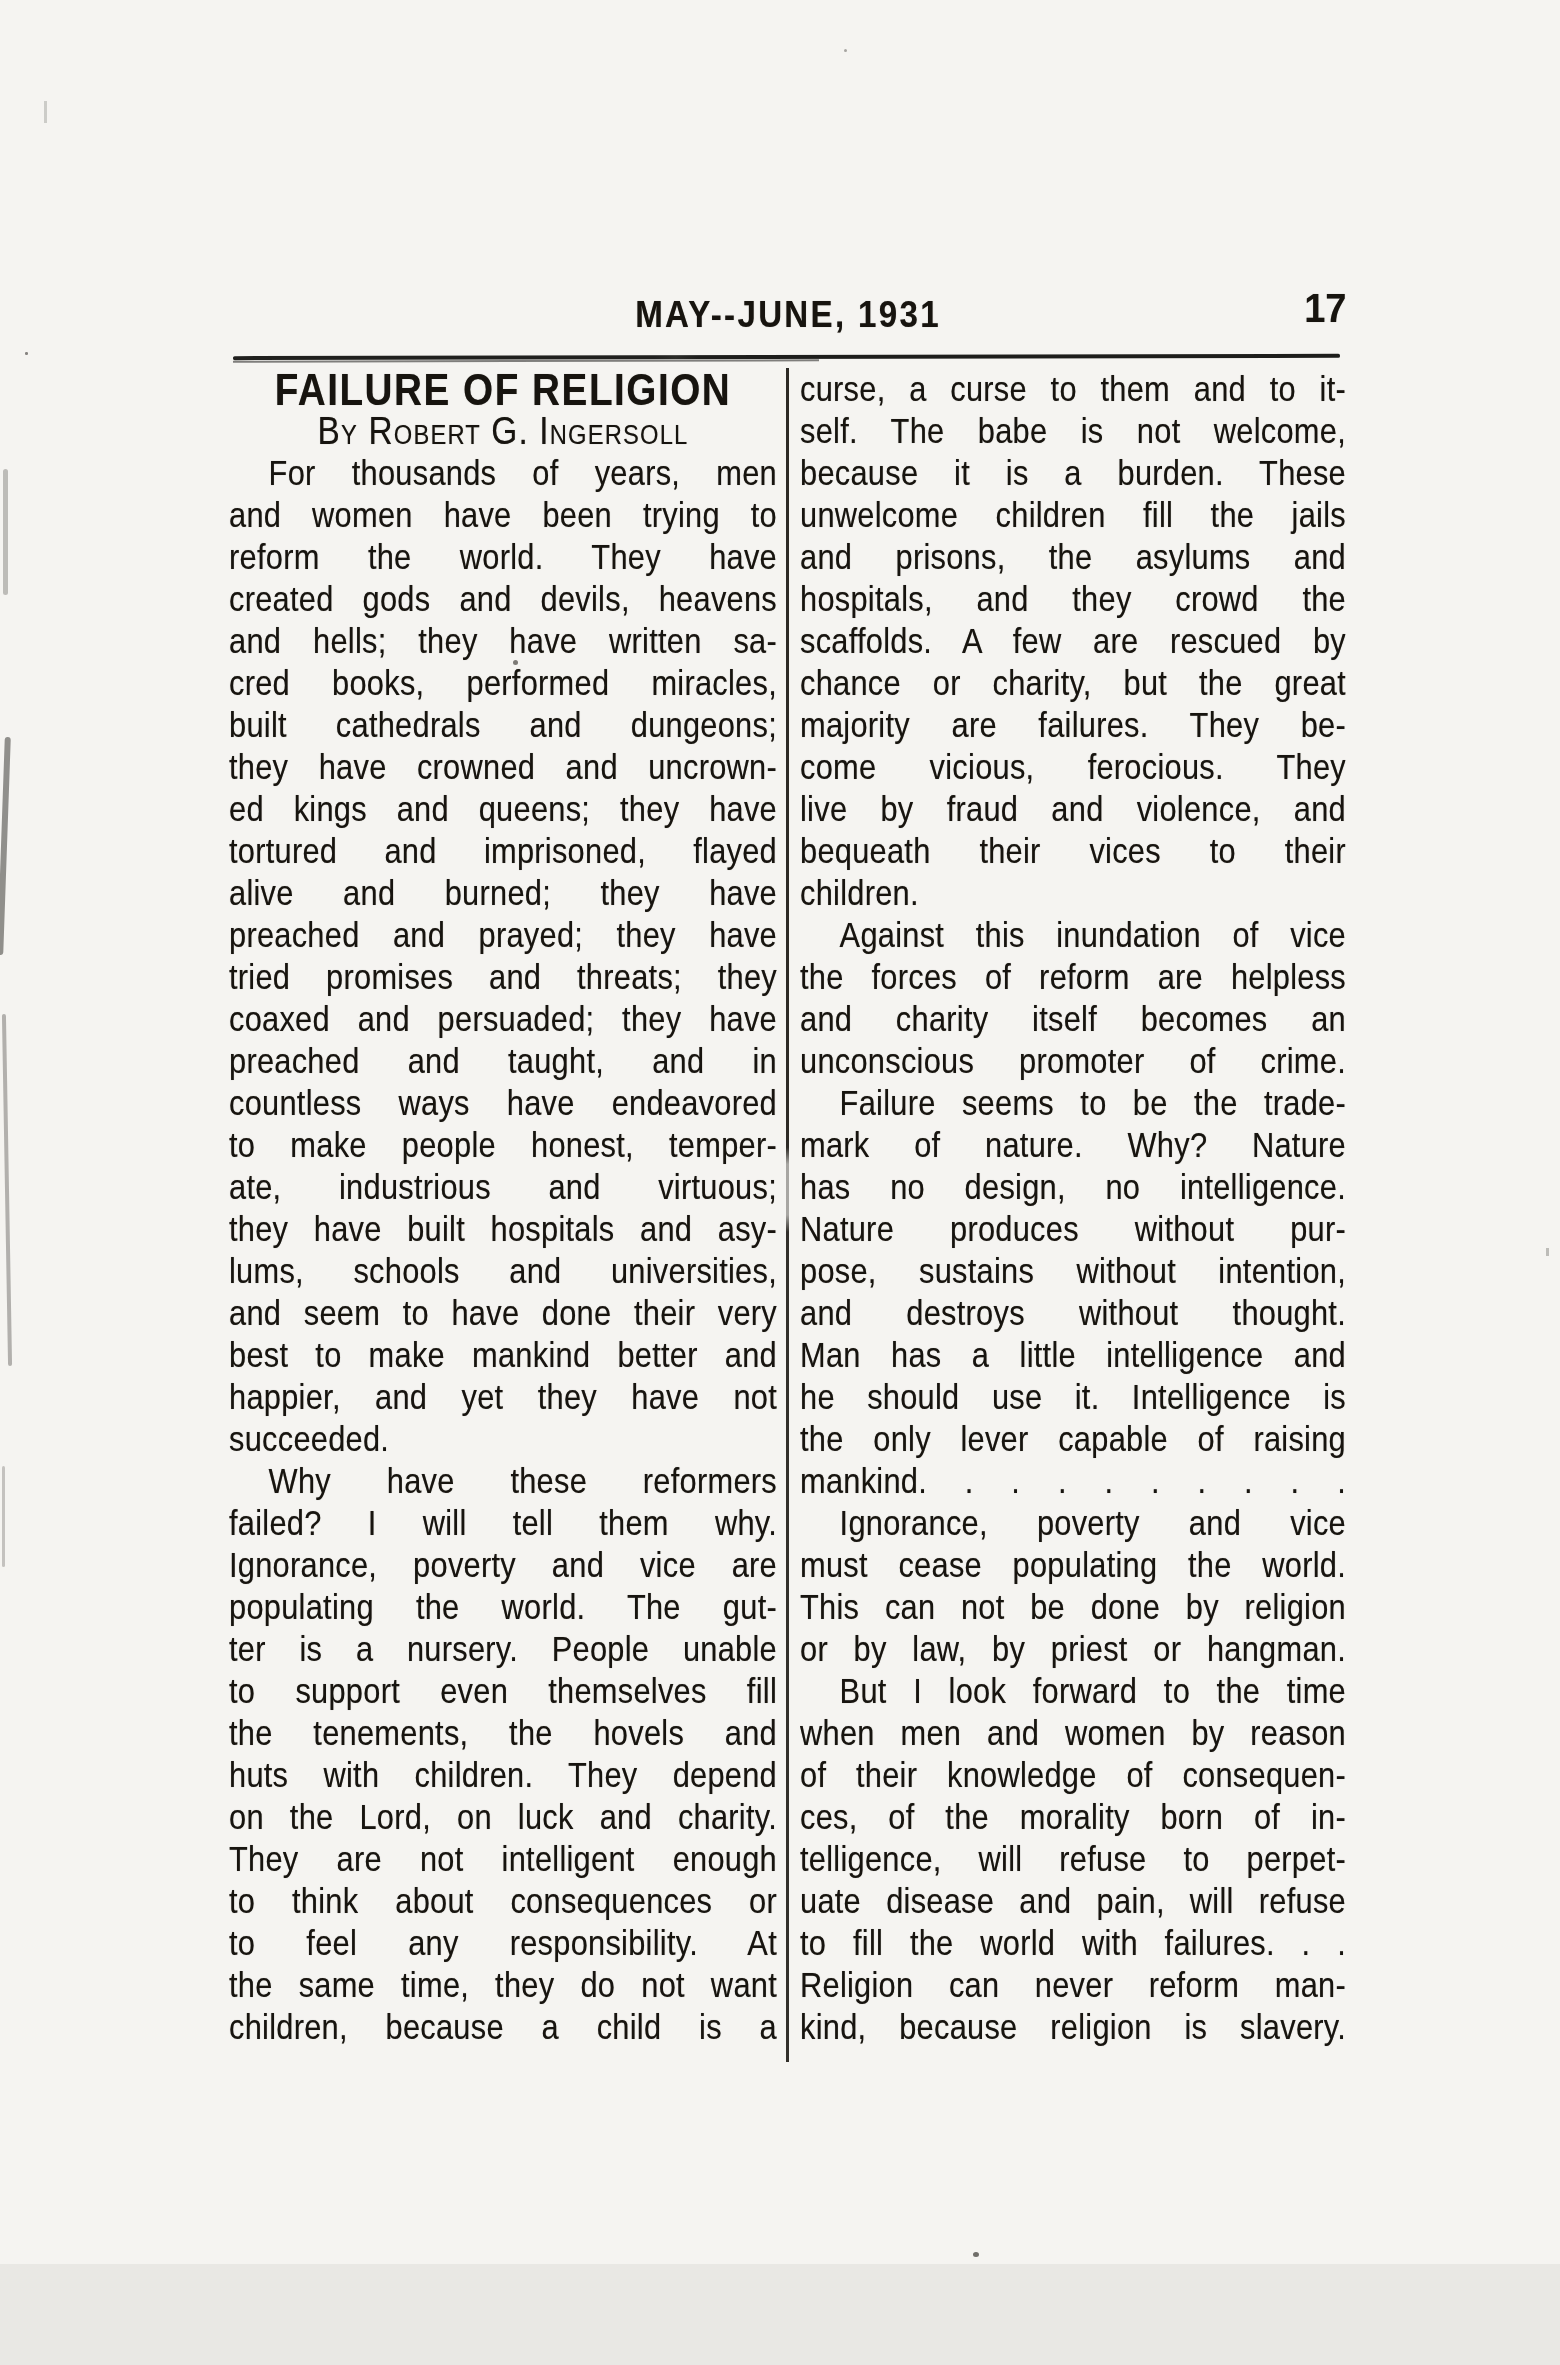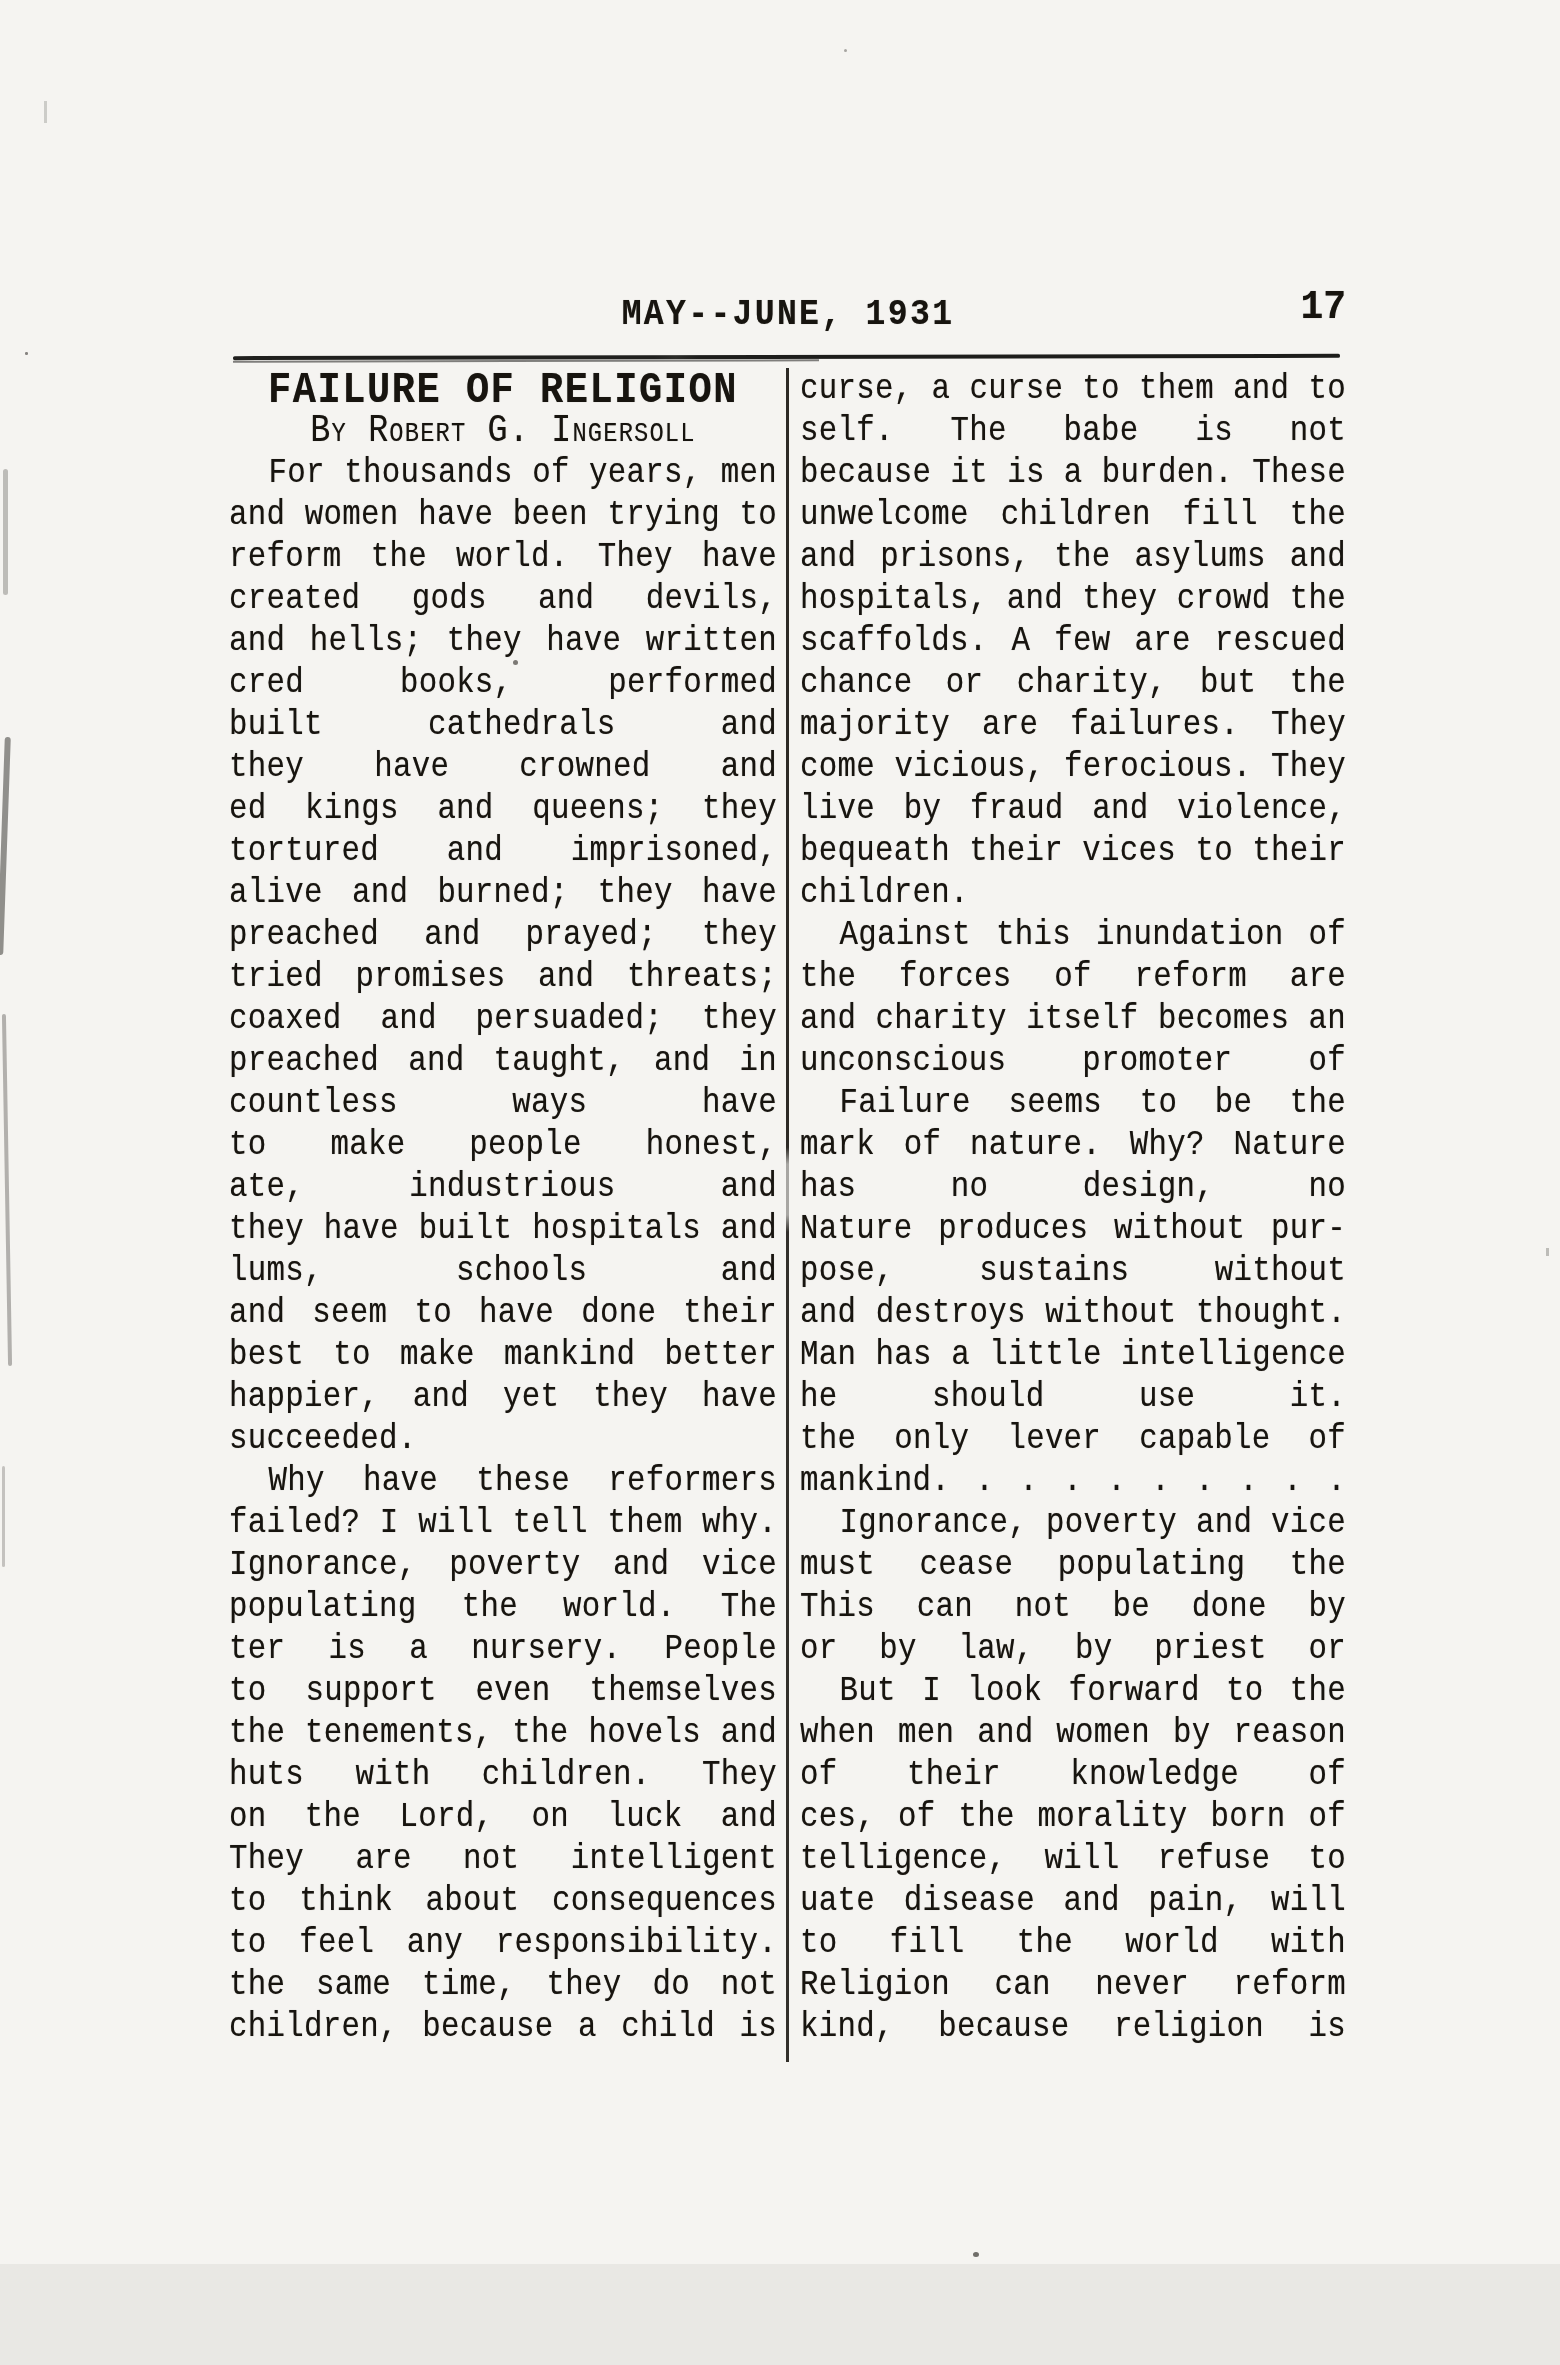--- a/index.html
+++ b/index.html
@@ -5,21 +5,21 @@
   :root{
     --bg:#f5f4f1;
     --ink:#17140f;
   }
   html,body{margin:0;padding:0;}
   body{background:#e9e8e4;}
   .page{
     position:relative;
     width:1561px;height:2264px;
     background:var(--bg);
-    font-family:Liberation Mono, monospace;
+    font-family:Liberation Sans, sans-serif;
     color:var(--ink);
     overflow:hidden;
     text-shadow:0 0 0.8px rgba(25,20,12,0.45);
   }
   
   .header{position:absolute;left:229px;top:295px;width:1117px;height:50px;}
   .issue{
     position:absolute;left:50%;top:0;
     transform:translateX(-50%) scaleX(0.92);
     font-weight:700;font-size:36px;line-height:40px;

